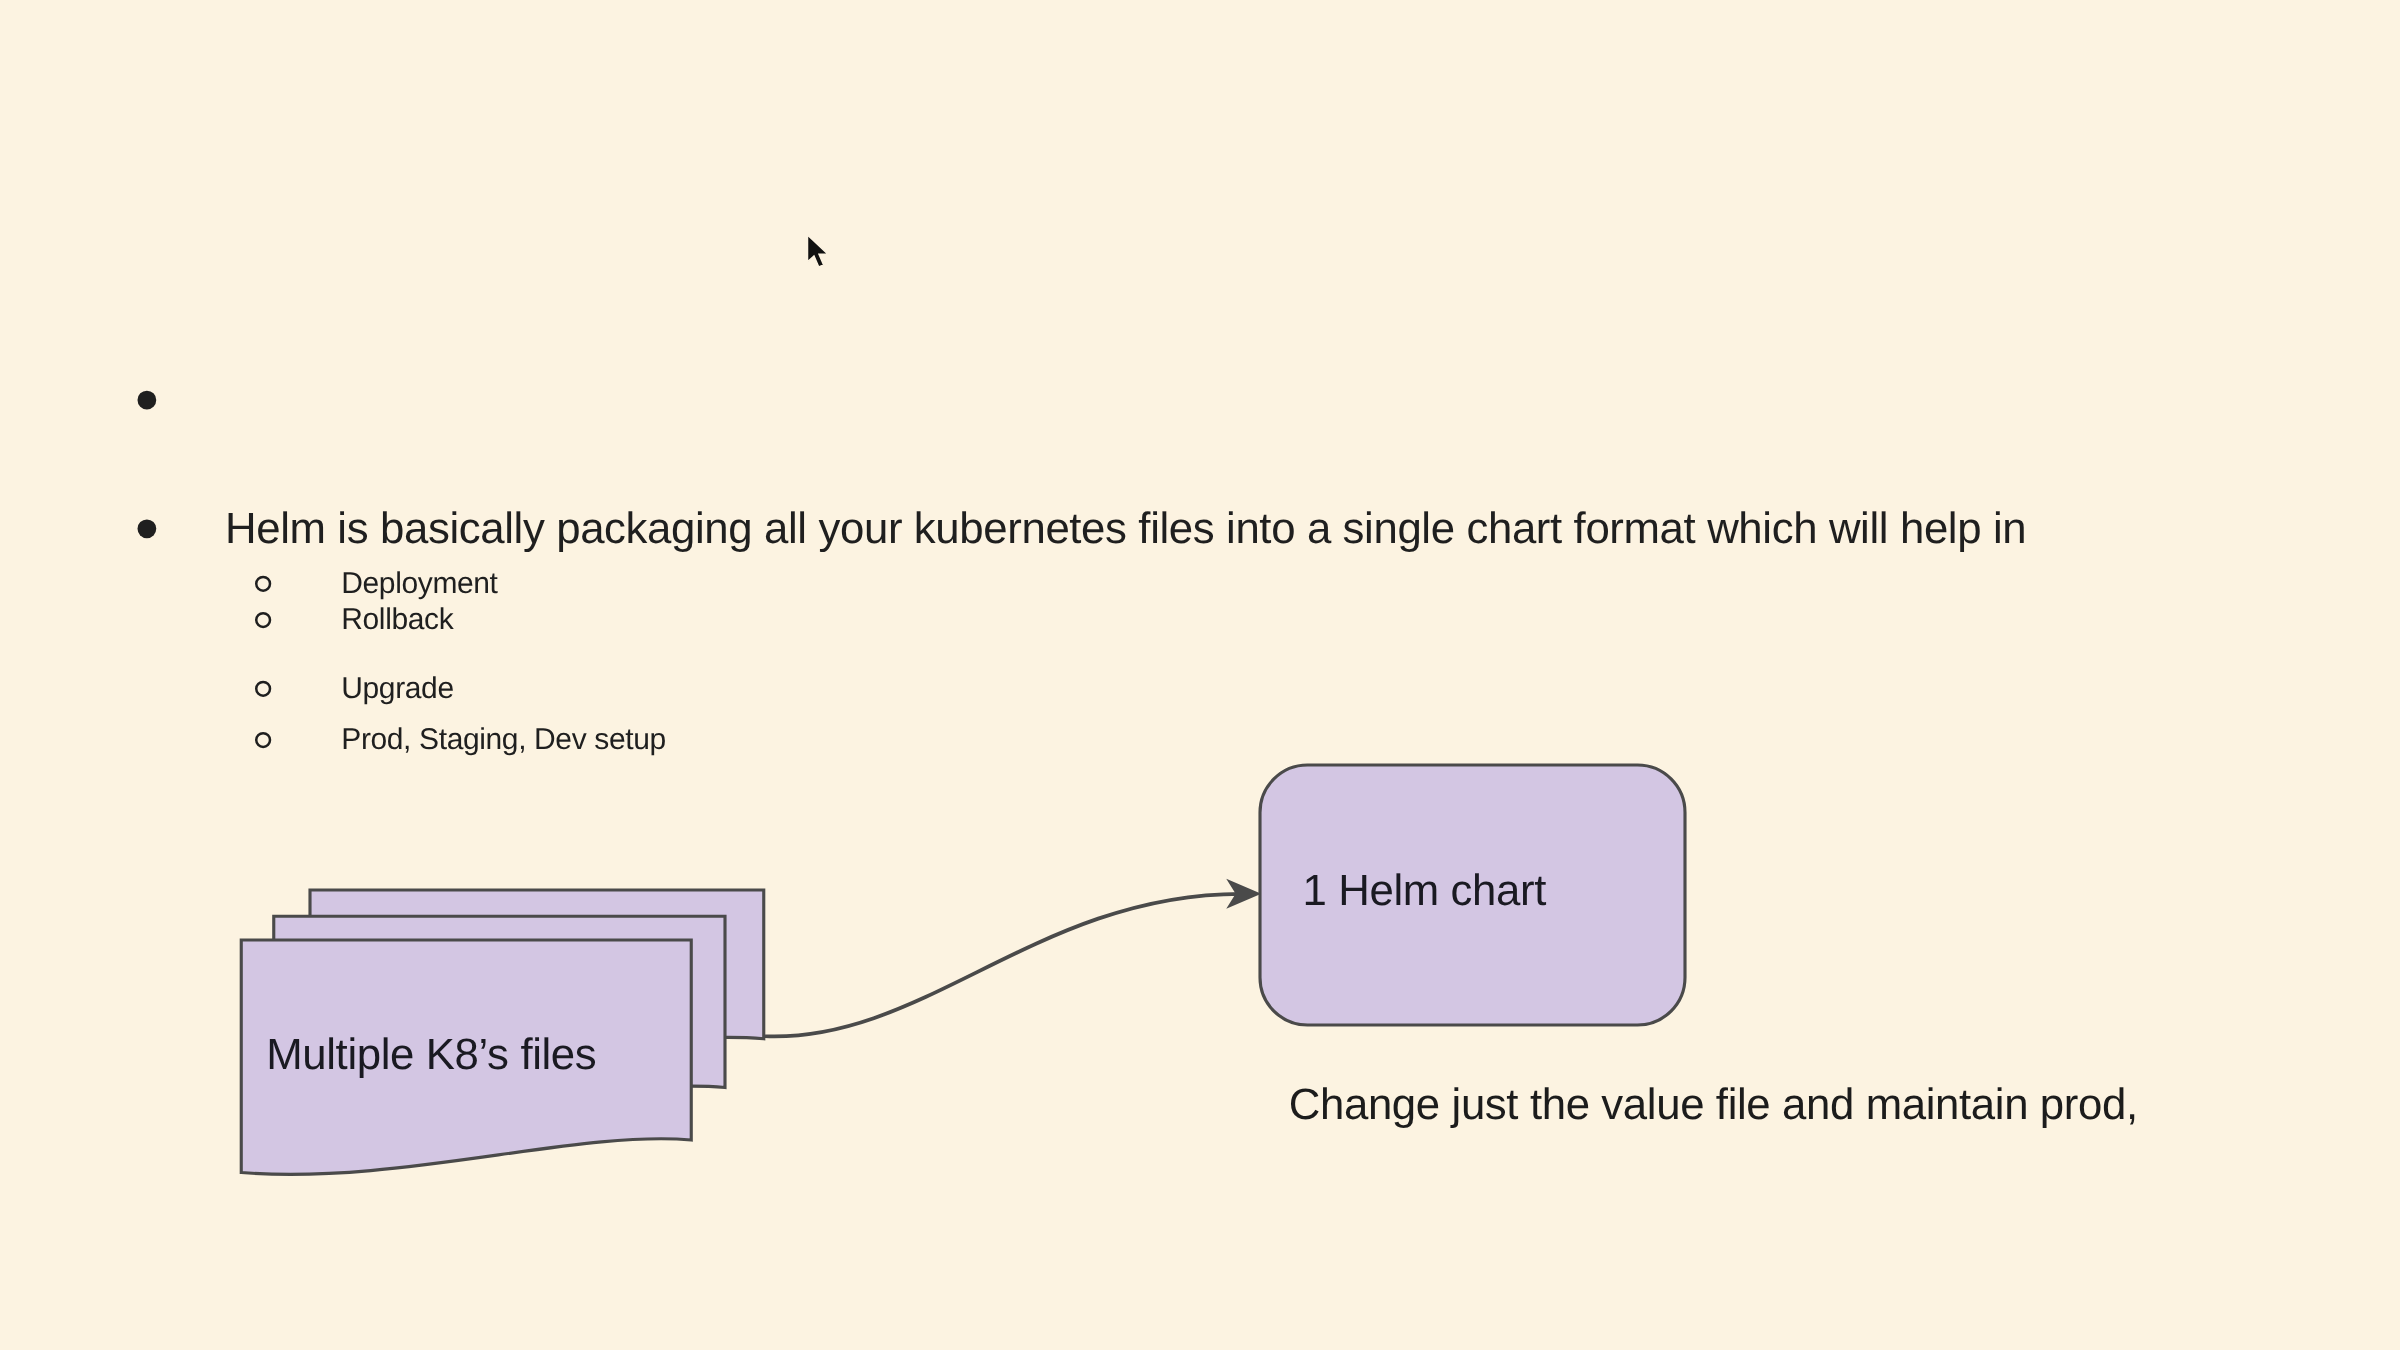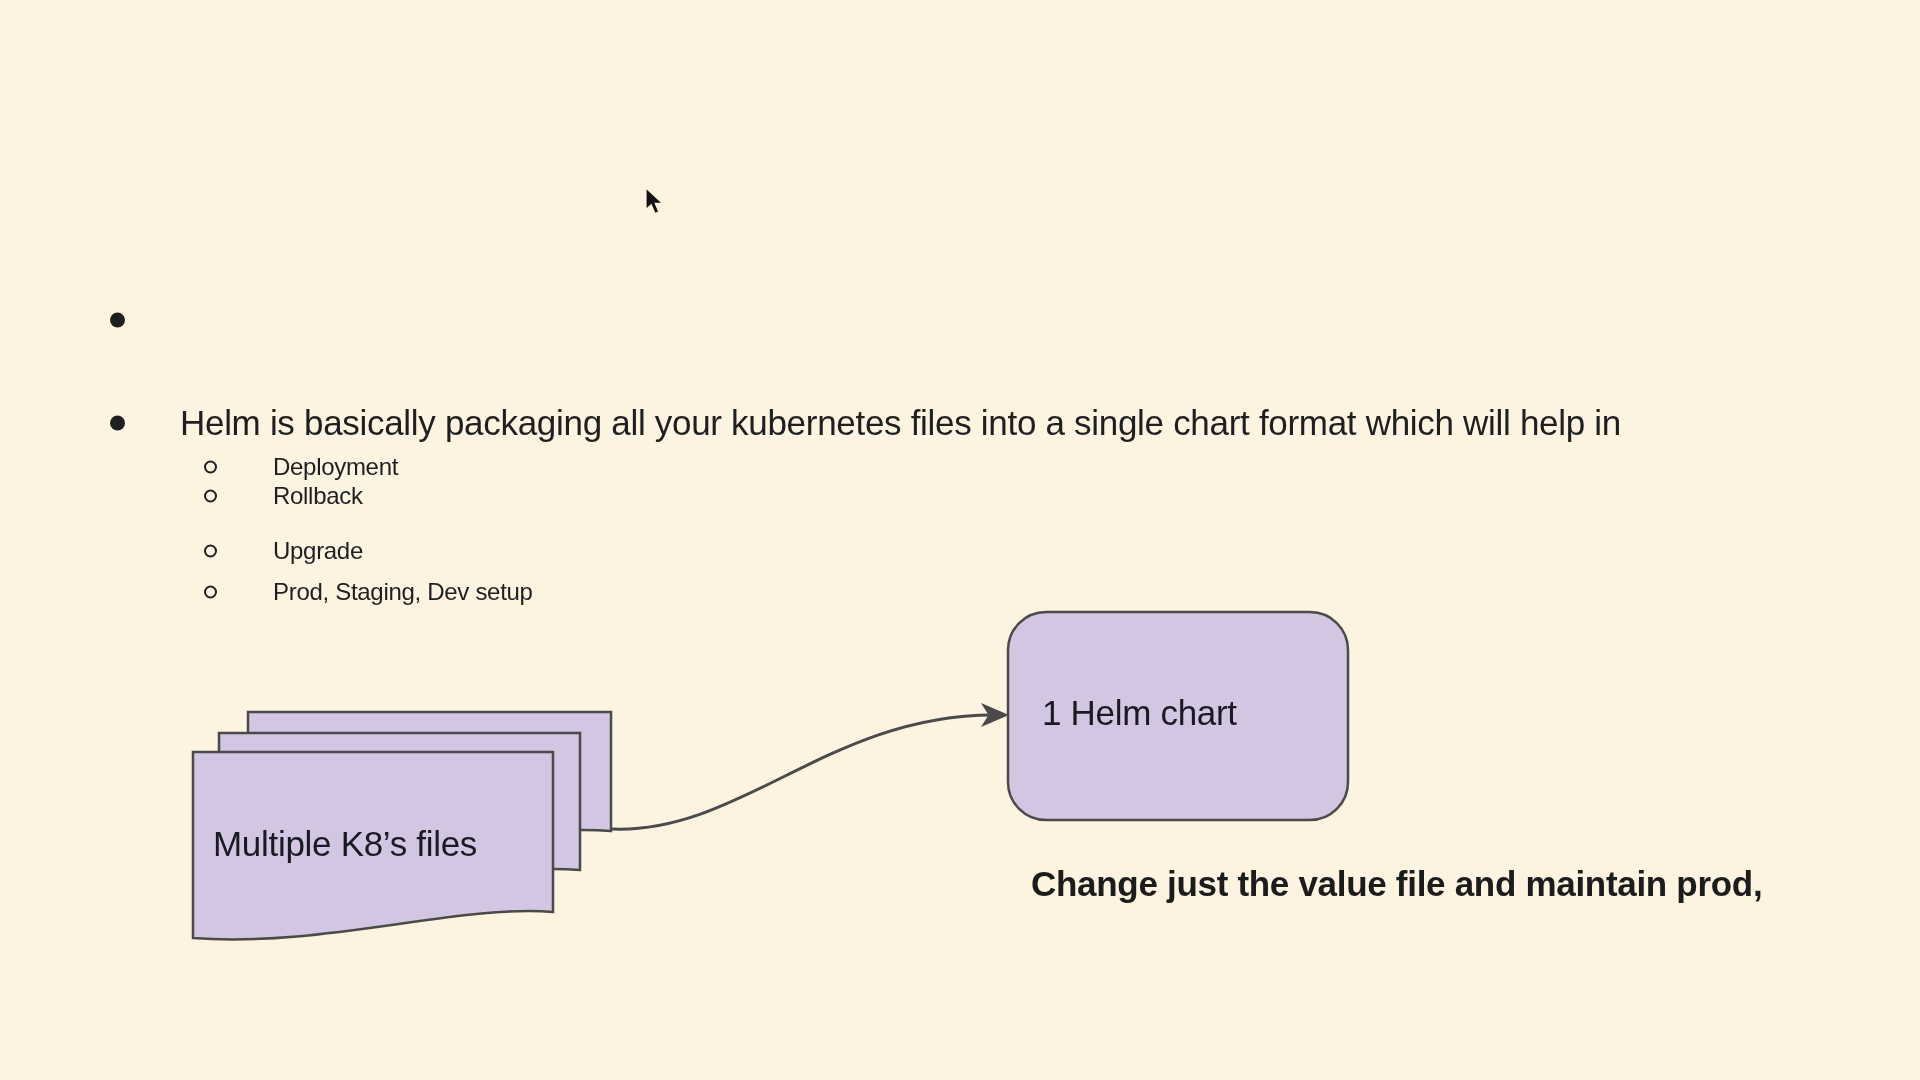--- a/index.html
+++ b/index.html
@@ -52,21 +52,21 @@
 
   .shape-label {
     position: absolute;
     font-size: 35px;
     letter-spacing: -0.3px;
     color: #1A1A22;
     white-space: nowrap;
   }
   #stack-label   { left: 213px;  top: 793px; line-height: 45px; margin-top: 28px; }
   #chart-label   { left: 1042px; top: 691px; line-height: 44px; }
-  #caption       { left: 1031px; top: 860px; line-height: 47px; font-size: 35px; color: #1C1C1C; font-weight: bold; }
+  #caption       { left: 1031px; top: 860px; line-height: 47px; font-size: 35px; color: #1C1C1C; }
   .label-line { display: block; }
 
   
   #cursor { position: absolute; left: 645px; top: 187px; }
 </style>
 </head>
 <body>
 
 <div class="canvas">
 

